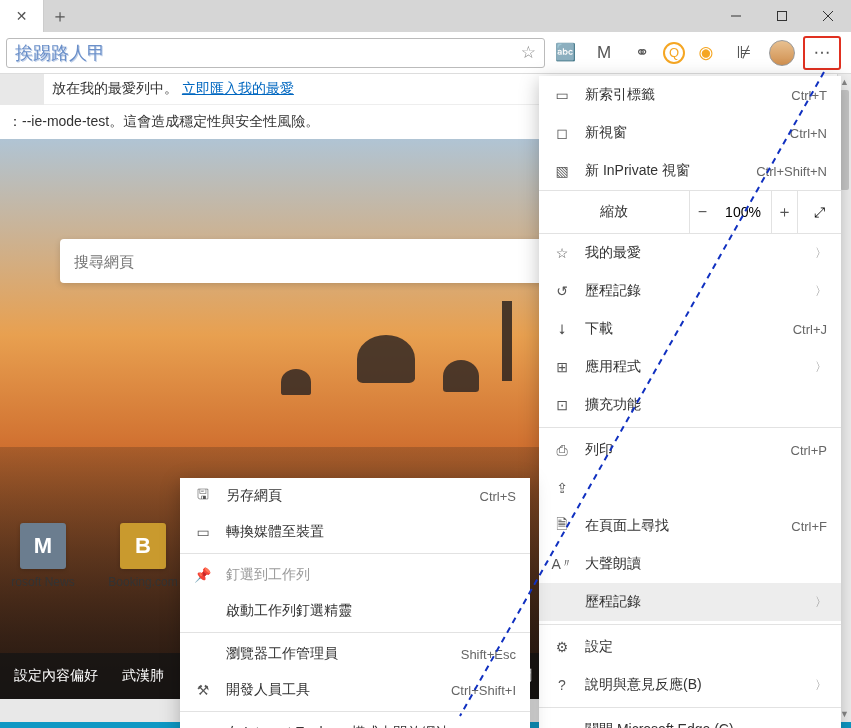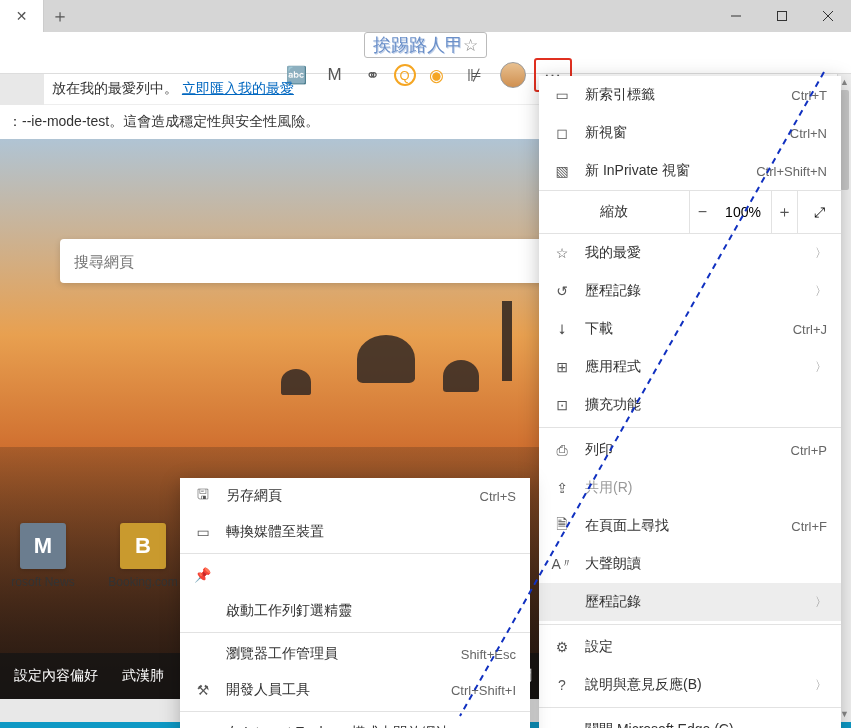--- a/index.html
+++ b/index.html
@@ -7,21 +7,21 @@
 
 .titlebar { height: 32px; background: #d6d6d6; display: flex; align-items: center; }
 .tab-area { flex: 1; display: flex; align-items: center; padding-left: 0; }
 .tab { background: #fff; height: 32px; width: 44px; display: flex; align-items: center; justify-content: center; border-right: 1px solid #ccc; }
 .tab .close { font-size: 14px; color: #555; }
 .new-tab { width: 32px; height: 32px; display: flex; align-items: center; justify-content: center; color: #555; font-size: 18px; }
 .win-controls { display: flex; }
 .win-btn { width: 46px; height: 32px; display: flex; align-items: center; justify-content: center; color: #333; }
 .win-btn svg { width: 12px; height: 12px; }
 
-.toolbar { height: 42px; background: #fff; border-bottom: 1px solid #ddd; display: flex; align-items: center; padding: 0 6px; flex-direction: column; }
+.toolbar { height: 42px; background: #fff; border-bottom: 1px solid #ddd; display: flex; align-items: center; padding: 0 6px; }
 .addr-bar { flex: 1; height: 30px; border: 1px solid #bbb; border-radius: 3px; display: flex; align-items: center; padding: 0 8px; background: #fff; }
 .addr-text { flex: 1; color: #6a8fc9; font-family: "DFKai-SB", serif; font-size: 18px; text-shadow: 1px 1px 0 #c0d0e8; }
 .star-addr { color: #888; font-size: 17px; }
 .tool-icons { display: flex; align-items: center; gap: 4px; padding: 0 4px; }
 .tool-icon { width: 34px; height: 34px; display: flex; align-items: center; justify-content: center; font-size: 17px; color: #555; border-radius: 3px; }
 .tool-avatar { width: 26px; height: 26px; border-radius: 50%; background: linear-gradient(#e8c090, #d09050); border: 1px solid #999; }
 .tool-more { border: 2px solid #e03020; width: 38px; height: 34px; }
 
 .info-bar { background: #fff; padding: 6px 8px; font-size: 14px; color: #333; border-bottom: 1px solid #eee; margin-left: 44px; }
 .info-bar a { color: #0067c0; text-decoration: underline; }
@@ -228,21 +228,20 @@
     <span class="mi-label">擴充功能</span>
   </div>
   <div class="menu-sep"></div>
   <div class="menu-item">
     <span class="mi-icon">⎙</span>
     <span class="mi-label">列印</span>
     <span class="mi-short">Ctrl+P</span>
   </div>
   <div class="menu-item" style="color:#999">
     <span class="mi-icon">⇪</span>
-    <span class="mi-label">共用(R)</span>
   </div>
   <div class="menu-item">
     <span class="mi-icon">🗎</span>
     <span class="mi-label">在頁面上尋找</span>
     <span class="mi-short">Ctrl+F</span>
   </div>
   <div class="menu-item">
     <span class="mi-icon">A<sup>〃</sup></span>
     <span class="mi-label">大聲朗讀</span>
   </div>
@@ -274,20 +273,21 @@
     <span class="mi-label">另存網頁</span>
     <span class="mi-short">Ctrl+S</span>
   </div>
   <div class="menu-item">
     <span class="mi-icon">▭</span>
     <span class="mi-label">轉換媒體至裝置</span>
   </div>
   <div class="menu-sep"></div>
   <div class="menu-item" style="color:#999">
     <span class="mi-icon">📌</span>
+    <span class="mi-label">釘選到工作列</span>
   </div>
   <div class="menu-item">
     <span class="mi-icon"></span>
     <span class="mi-label">啟動工作列釘選精靈</span>
   </div>
   <div class="menu-sep"></div>
   <div class="menu-item">
     <span class="mi-icon"></span>
     <span class="mi-label">瀏覽器工作管理員</span>
     <span class="mi-short">Shift+Esc</span>

